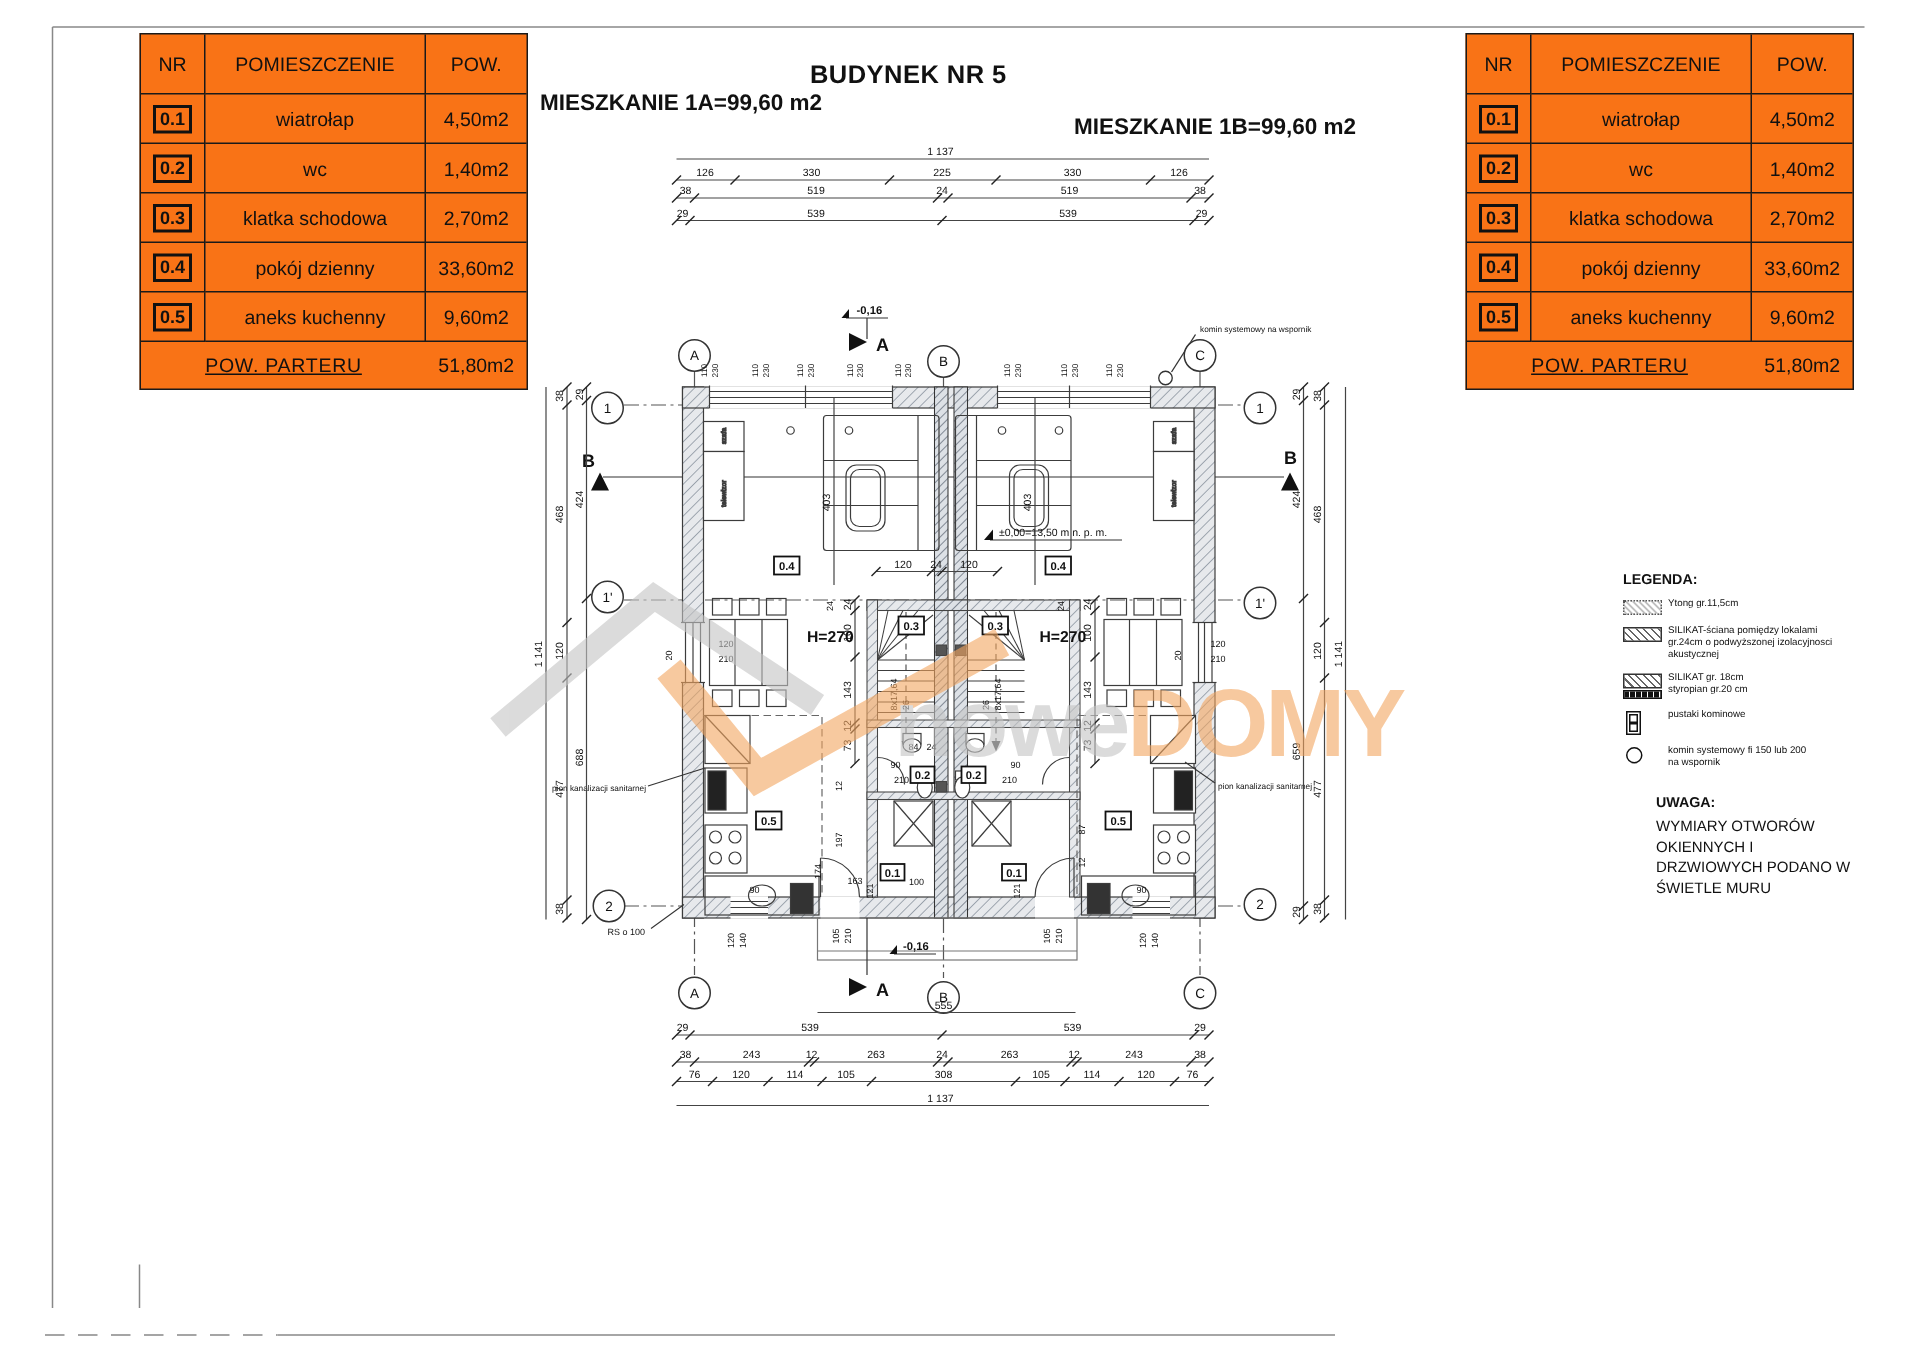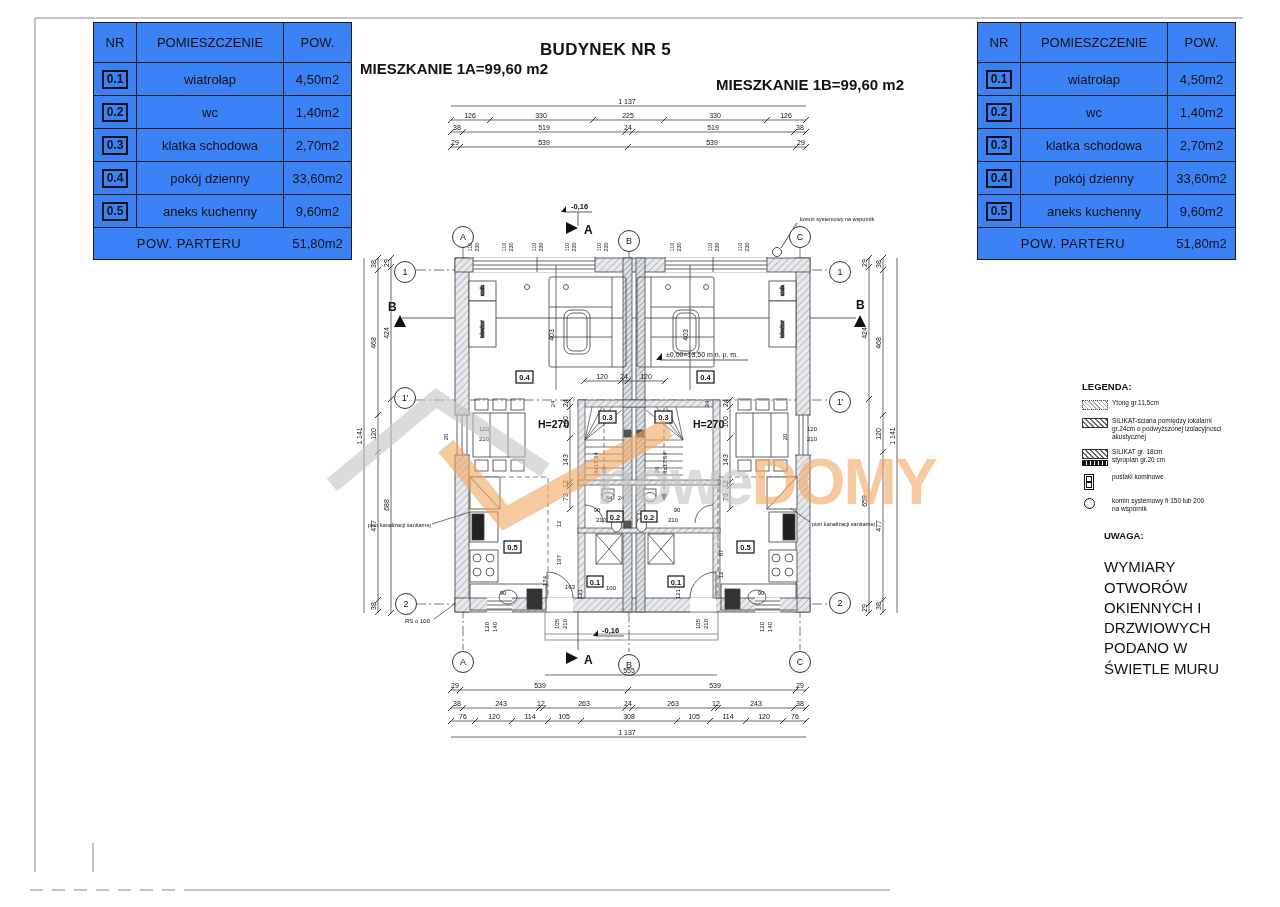--- a/index.html
+++ b/index.html
@@ -7,47 +7,47 @@
         font-family:"Liberation Sans","DejaVu Sans",sans-serif;color:#111;}
   svg{position:absolute;left:0;top:0;}
   svg text{font-family:"Liberation Sans","DejaVu Sans",sans-serif;fill:#111;}
   .dimtxt{font-size:7px;fill:#111;}
   .loosetxt{font-size:6px;fill:#111;}
   .pairtxt{font-size:5.5px;fill:#111;}
 
   
   .rtable{position:absolute;display:grid;grid-template-columns:43px 147px 67px;
           grid-template-rows:40px repeat(5,33px) 31px;border:1.2px solid #1a1a1a;
-          background:#3b82f6;font-size:13px;}
+          background:#f97316;font-size:13px;}
   .rtable .c{border-right:1px solid #1a1a1a;border-bottom:1px solid #1a1a1a;
              display:flex;align-items:center;justify-content:center;text-align:center;}
   .rtable .last{border-right:none;text-align:center;}
   .rtable .foot{border-bottom:none;border-right:none;}
   .nrbox{display:inline-block;border:2px solid #111;font-weight:bold;font-size:12px;
          padding:0 3px;line-height:15px;}
-  .ftlabel{grid-column:1/3;letter-spacing:.5px;}
+  .ftlabel{grid-column:1/3;letter-spacing:.5px;text-decoration:underline;}
   
   .title-main{position:absolute;font-weight:bold;font-size:17px;letter-spacing:.3px;}
   .title-apt{position:absolute;font-weight:bold;font-size:15px;}
   
   .legend{position:absolute;left:1082px;top:381px;width:178px;font-size:6.5px;line-height:1.25;}
   .legend h4{margin:0 0 6px 0;font-size:9.5px;}
   .litem{display:flex;align-items:flex-start;margin-bottom:7px;white-space:pre-line;}
   .swwrap{width:30px;flex:0 0 30px;margin-top:1px;}
   .sw{width:24px;height:8px;border:1px solid #333;}
   .sw-ytong{border:1px dotted #555;background:repeating-linear-gradient(45deg,#aaa 0 1px,transparent 1px 3px);}
   .sw-diag{background:repeating-linear-gradient(45deg,#666 0 1px,#fff 1px 3.5px);}
   .sw-dots{width:24px;height:4px;margin-top:1px;background:repeating-linear-gradient(90deg,#111 0 3px,#fff 3px 4px);border:1px solid #111;}
   .sym-pustak{width:8px;height:14px;border:1px solid #111;position:relative;margin-left:2px;}
   .sym-pustak:before{content:"";position:absolute;left:1px;top:1px;width:4px;height:4px;border:1px solid #111;}
   .sym-pustak:after{content:"";position:absolute;left:1px;bottom:1px;width:4px;height:4px;border:1px solid #111;}
   .sym-komin{width:9px;height:9px;border:1.5px solid #111;border-radius:50%;margin-left:2px;}
   .uwaga{margin-top:16px;margin-left:22px;}
-  .uwaga h4{margin:0 0 16px 0;font-size:9.5px;}
-  .uwaga .note{font-size:15px;line-height:1.35;white-space:pre-line;}
+  .uwaga h4{margin:0 0 4px 0;font-size:9.5px;}
+  .uwaga .note{font-size:10px;line-height:1.35;white-space:pre-line;}
 </style>
 </head>
 <body>
 
 <div id="page">
 
   <svg width="1280" height="907" viewBox="0 0 1280 907">
     <defs>
       <pattern id="hat" width="5" height="5" patternUnits="userSpaceOnUse" patternTransform="rotate(45)">
         <rect width="5" height="5" fill="#e7e9ec"></rect>

